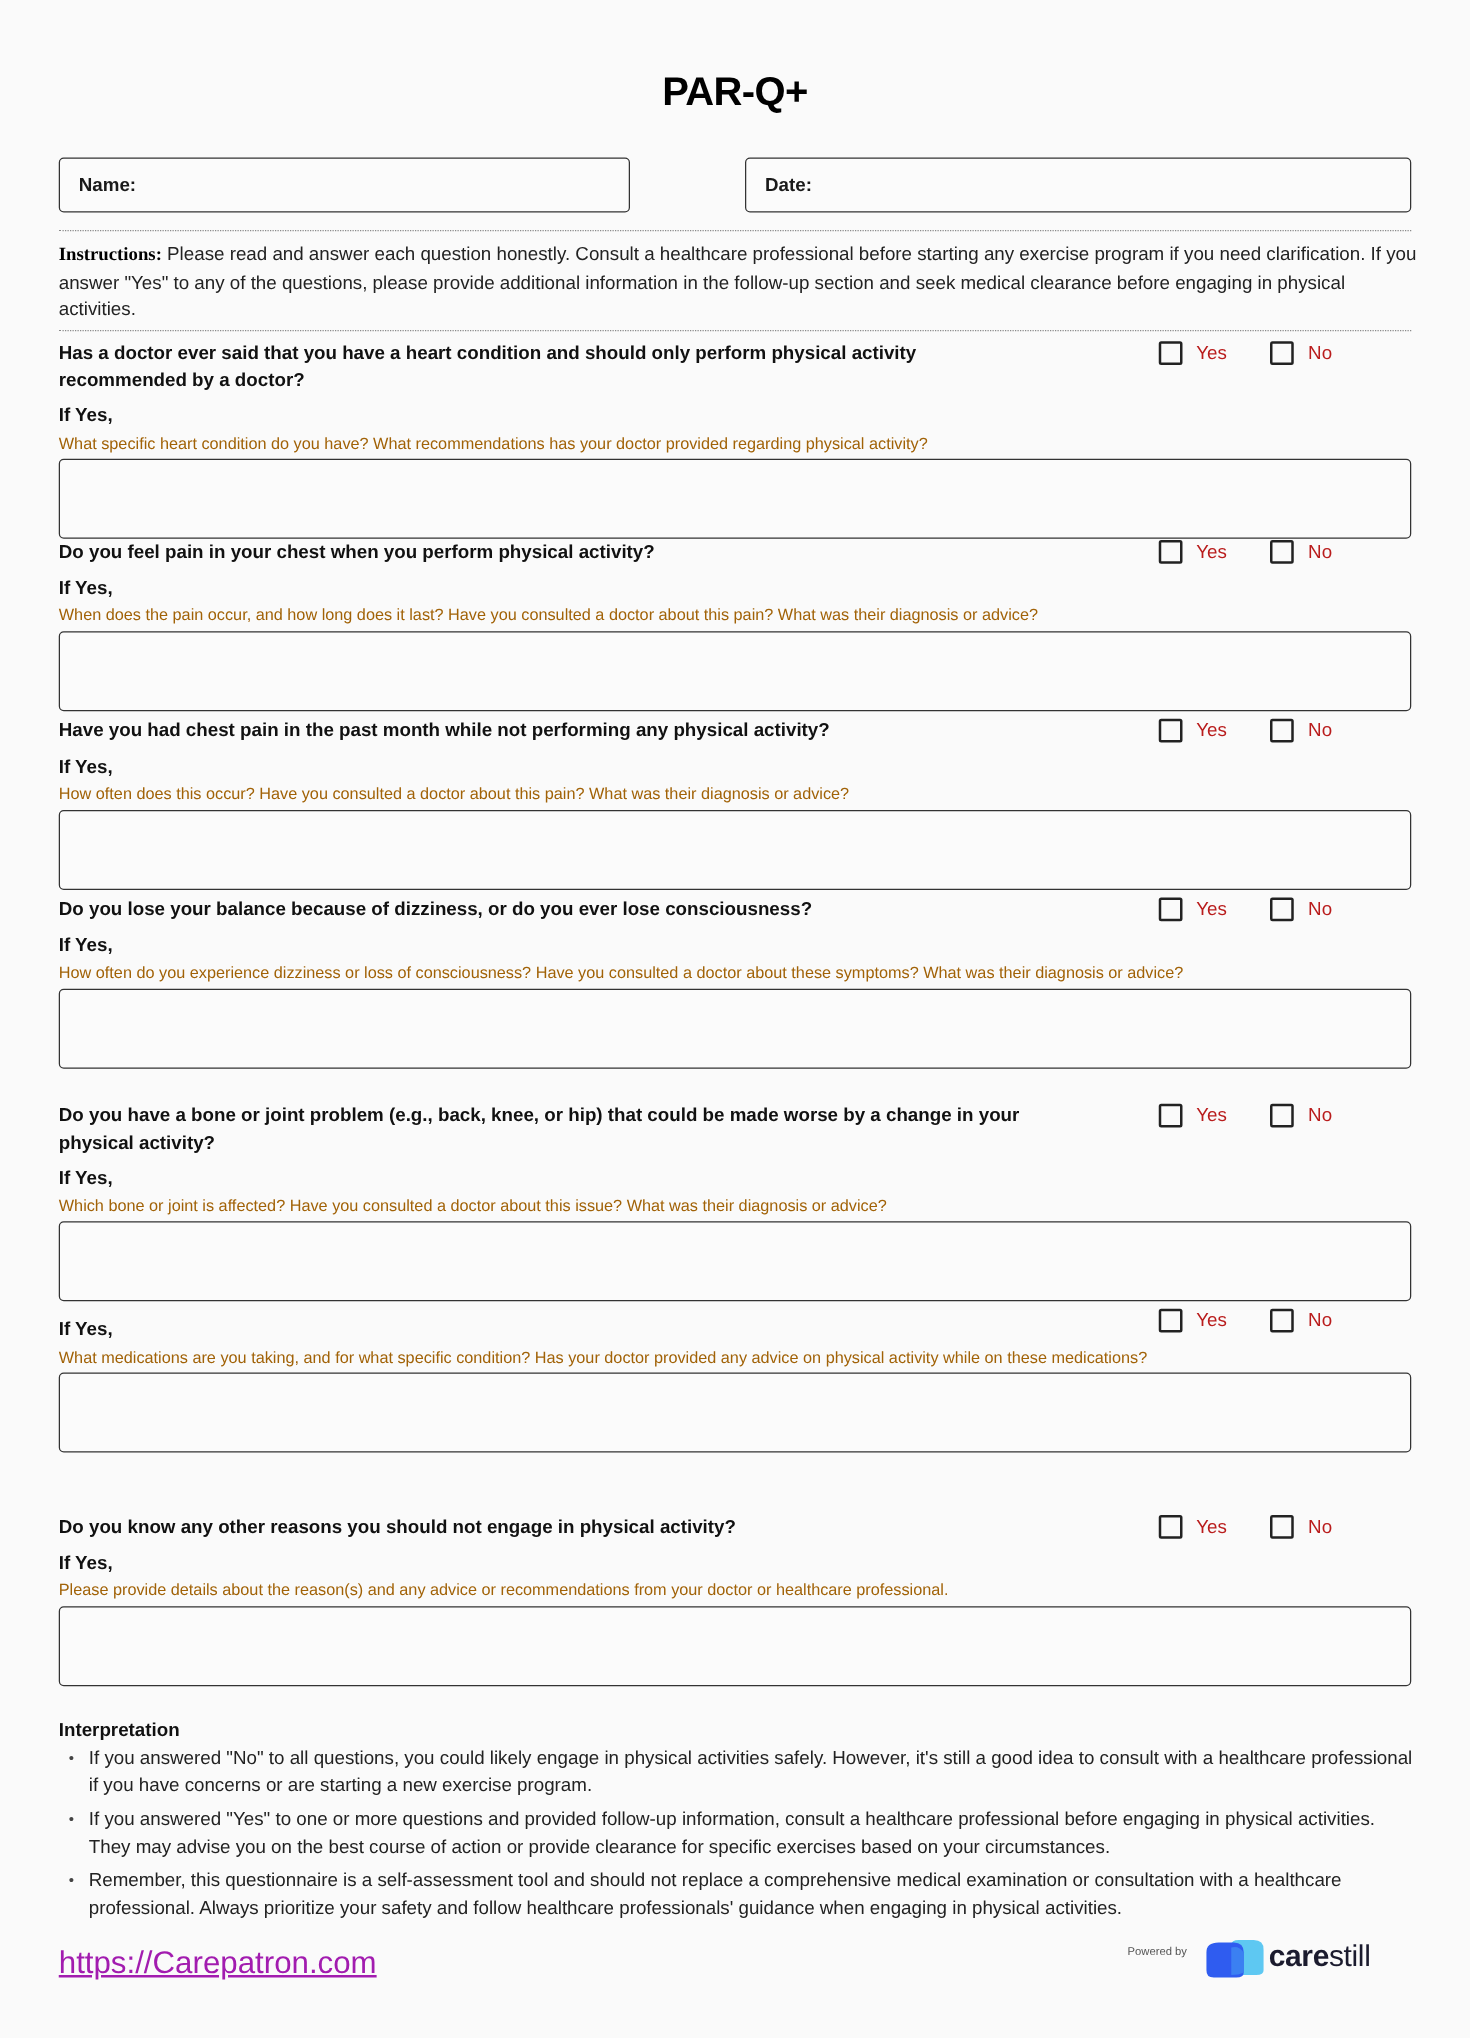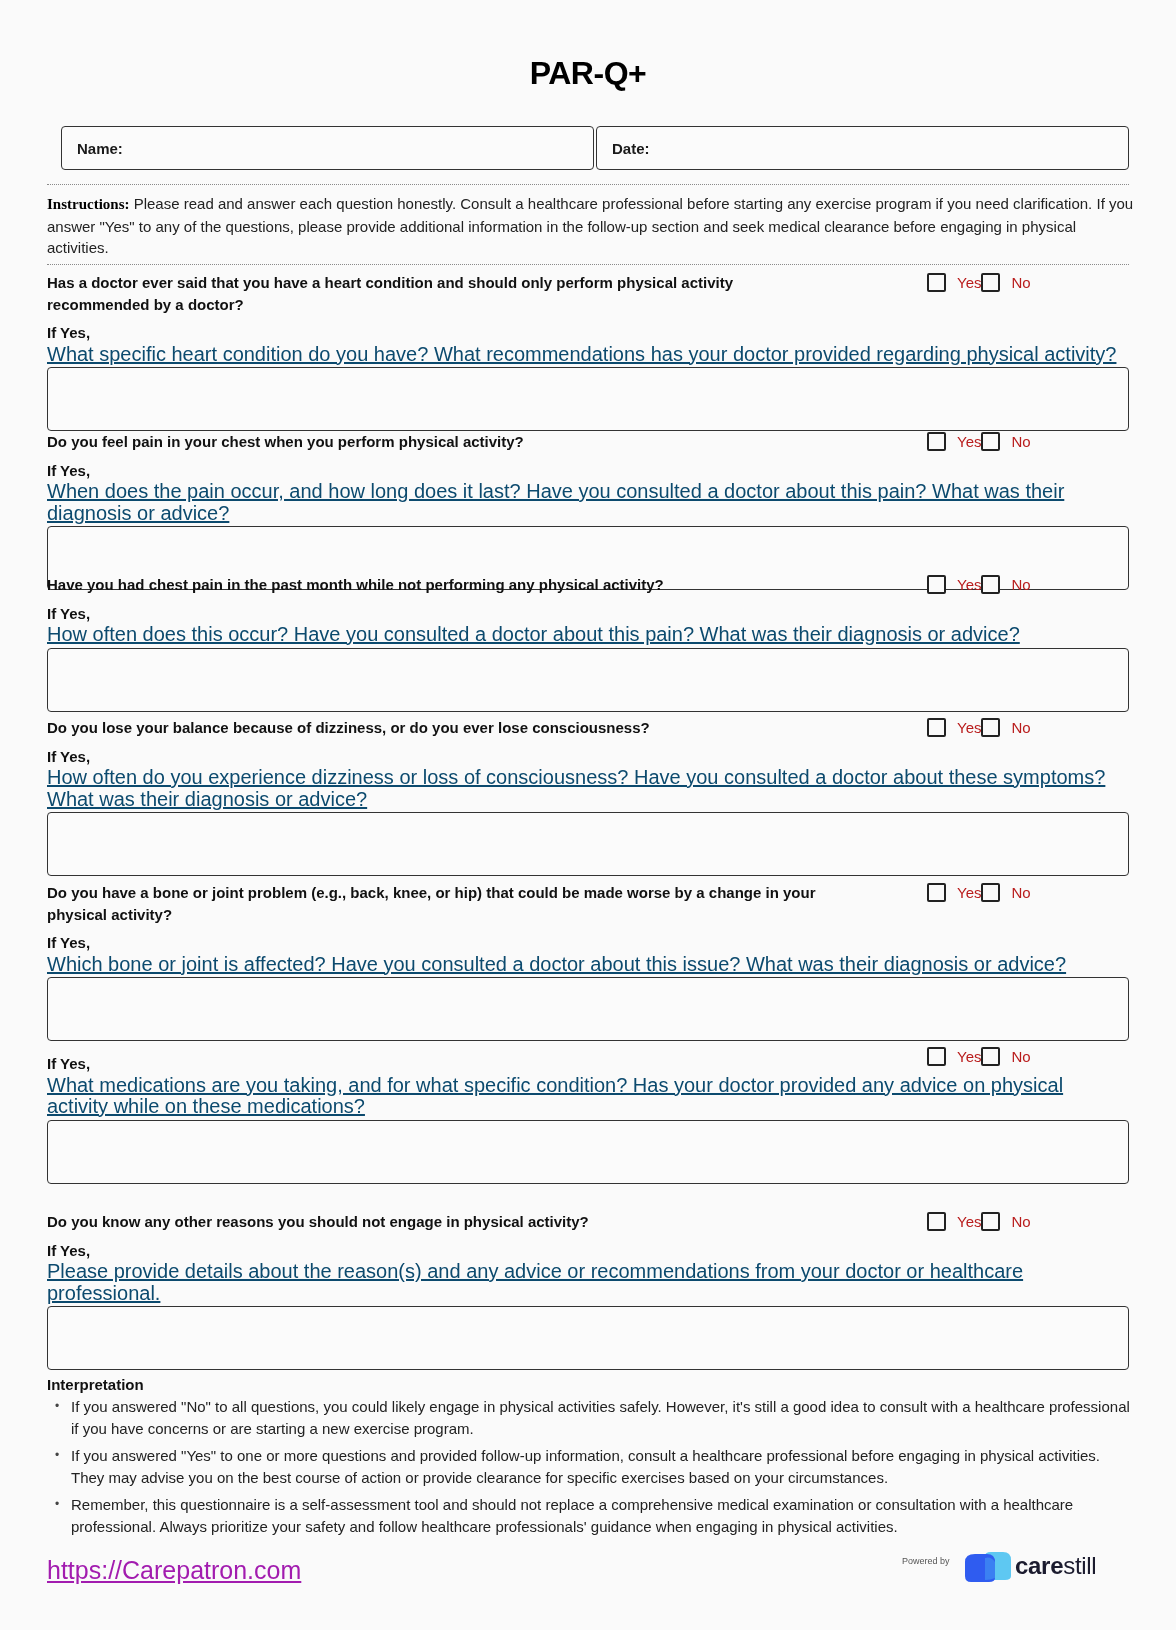--- a/index.html
+++ b/index.html
@@ -14,21 +14,21 @@
       position: absolute; top: 55px; left: 0; width: 1176px;
       text-align: center; font-size: 32px; font-weight: bold; color: #000;
       letter-spacing: -0.5px;
     }
     .field-box {
       position: absolute; top: 126px; height: 44px;
       border: 1.5px solid #333; border-radius: 4px; background: #fbfbfb;
       padding: 0 0 0 15px; display: flex; align-items: center;
       font-size: 15px; font-weight: bold;
     }
-    .field-name { left: 61px; width: 533px; }
+    .field-name { left: 47px; width: 457px; }
     .field-date { left: 596px; width: 533px; padding-left: 15px; }
     .dotted {
       position: absolute; left: 47px; width: 1082px; height: 0;
       border-top: 1.5px dotted #8a8a8a;
     }
     .instructions {
       position: absolute; left: 47px; top: 193px; width: 1090px;
       font-size: 15px; line-height: 21.5px; color: #222;
     }
     .instructions b { color: #000; font-family: Liberation Serif, serif; }
@@ -36,27 +36,27 @@
       position: absolute; left: 47px; width: 1082px;
     }
     .q-text {
       font-size: 15px; font-weight: bold; line-height: 21.5px; color: #111;
       width: 780px;
     }
     .choices {
       position: absolute; top: 0; left: 880px; display: flex; font-size: 15px; color: #b91c1c;
     }
     .choice { display: flex; align-items: center; cursor: pointer; }
-    .choice + .choice { }
+    .choice + .choice { margin-left: 35px; }
     .box {
       width: 19px; height: 19px; border: 2px solid #222; border-radius: 2px;
       background: #fafafa; margin-right: 11px; margin-top: 1px;
     }
     .ifyes { font-size: 15px; font-weight: bold; line-height: 21.5px; margin-top: 7px; color: #111; }
-    .follow { font-size: 20px; line-height: 21.5px; color: #0c4a6e; width: 1082px; text-decoration: underline; }
+    .follow { font-size: 13px; line-height: 21.5px; color: #a16207; width: 1082px; }
     .answer {
       width: 1082px; height: 64px; border: 1.5px solid #333; border-radius: 4px;
       background: #fbfbfb; margin-top: 2px;
     }
     .interp { position: absolute; left: 47px; top: 1374px; width: 1090px; }
     .interp h3 { font-size: 15px; font-weight: bold; line-height: 21px; color: #111; }
     .interp ul { list-style: none; }
     .interp li {
       position: relative; padding-left: 24px; font-size: 15px; line-height: 21.5px;
       color: #222; margin-top: 6px;

